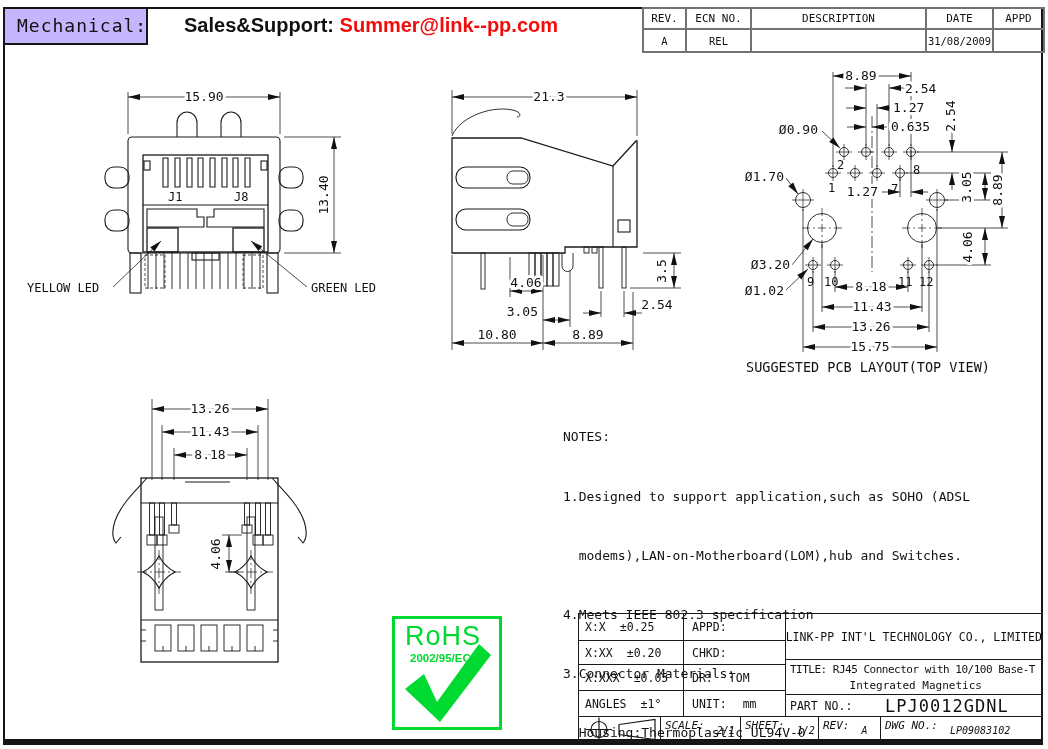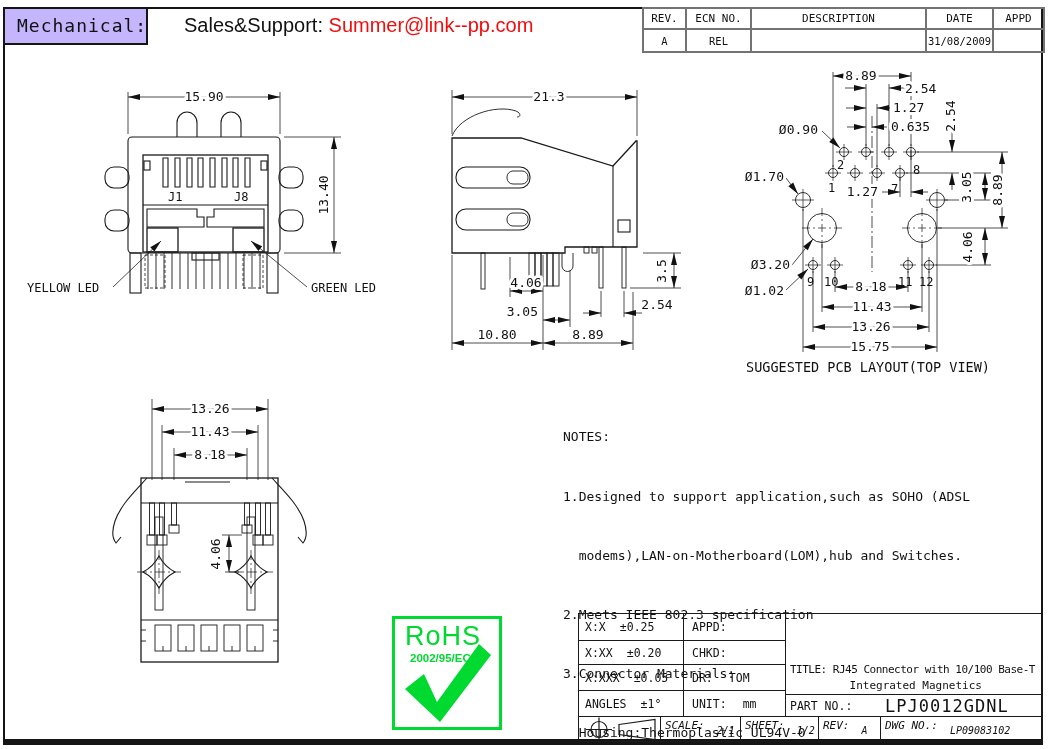--- a/index.html
+++ b/index.html
@@ -7,21 +7,21 @@
        font-family:"DejaVu Sans Mono",monospace;color:#111;}
   .abs{position:absolute;}
   
   #frame{left:3px;top:7px;width:1040px;height:738px;border:2px solid #151515;
          border-bottom-width:6px;box-sizing:border-box;}
   
   #mechbox{left:3px;top:7px;width:145px;height:38px;border:2px solid #151515;
            box-sizing:border-box;font-size:18px;line-height:34px;padding-left:12px;
            letter-spacing:1px;background:#c4b5fd;}
   #sales{left:184px;top:14px;font-family:"Liberation Sans",sans-serif;
-         font-size:20px;font-weight:400;}
+         font-size:20px;font-weight:700;}
   #sales .email{color:#f20d0d;}
   
   #revtab{left:642px;top:7px;border-collapse:collapse;table-layout:fixed;}
   #revtab th,#revtab td{border:2px solid #737373;font-weight:normal;
       font-size:11px;text-align:center;padding:0;overflow:hidden;white-space:nowrap;}
   #revtab th{height:19px;} #revtab td{height:21px;font-size:10.5px;}
   
   #notes{left:563px;top:388px;font-size:13px;line-height:19.7px;white-space:pre;}
   
   #rohs{left:392px;top:616px;width:110px;height:114px;border:3px solid #00d930;
@@ -336,21 +336,21 @@
     <text class="lb" x="898" y="286">11</text>
     <text class="lb" x="919" y="286">12</text>
     <text class="cap" text-anchor="middle" x="868" y="372">SUGGESTED PCB LAYOUT(TOP VIEW)</text>
   </g>
 </svg>
 
 <div id="notes" class="abs">
   <div>NOTES:</div>
   <div>1.Designed to support application,such as SOHO (ADSL</div>
   <div>  modems),LAN-on-Motherboard(LOM),hub and Switches.</div>
-  <div>2.Meets IEEE 802.3 specification</div>
+  <div>4.Meets IEEE 802.3 specification</div>
   <div>3.Connector Materials:</div>
   <div>  Housing:Thermoplastic UL94V-0</div>
   
   
   
   
   
 </div>
 
 <div id="rohs" class="abs">
@@ -390,20 +390,23 @@
   </div>
   <div class="cell mid" style="left:105px;top:51px;width:102px;height:26px">
     <span>DR:</span>
     <span class="v">TOM</span>
   </div>
   <div class="cell mid" style="left:105px;top:77px;width:102px;height:26px">
     <span>UNIT:</span>
     <span class="v">mm</span>
   </div>
 
+  <div class="cell company" style="left:207px;top:0;width:256.5px;height:46px">
+    <span>LINK-PP INT'L TECHNOLOGY CO., LIMITED</span>
+  </div>
   <div class="cell titlecell" style="left:207px;top:46px;width:256.5px;height:35px">
     <div>TITLE: RJ45 Connector with 10/100 Base-T</div>
     <div class="l2">Integrated Magnetics</div>
   </div>
   <div class="cell partcell" style="left:207px;top:81px;width:256.5px;height:22px">
     <span class="pl">PART NO.:</span>
     <span class="pv">LPJ0012GDNL</span>
   </div>
 
   <div class="cell" style="left:0;top:103px;width:82px;height:25px">

